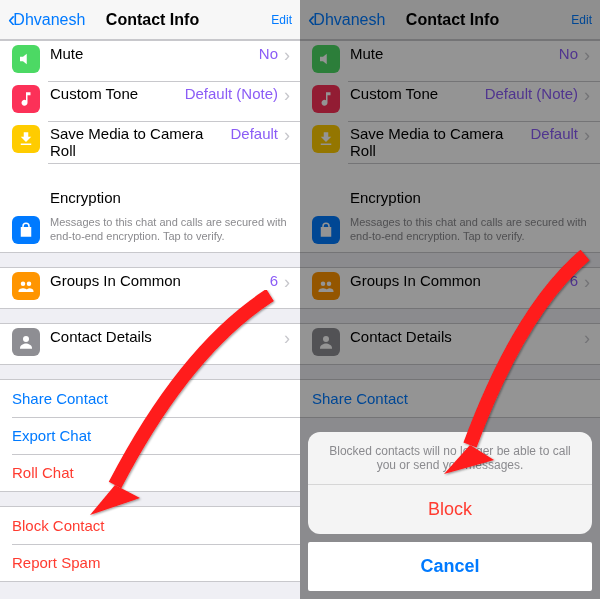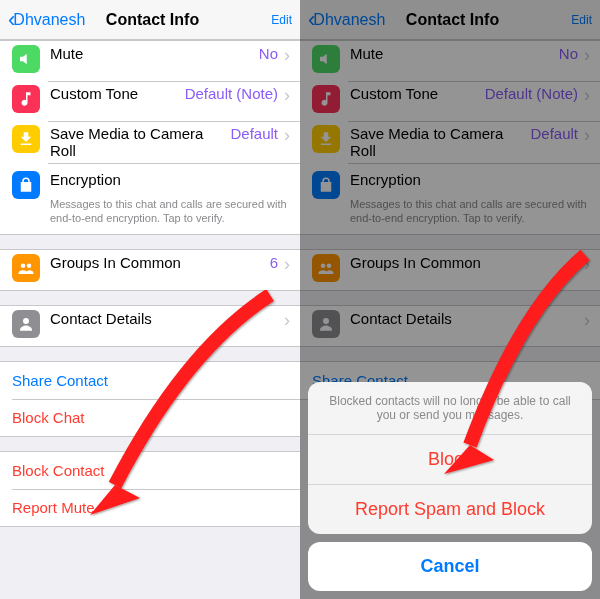--- a/index.html
+++ b/index.html
@@ -81,21 +81,21 @@
     margin-right: 10px;
     flex-shrink: 0;
     display: flex;
     align-items: center;
     justify-content: center;
   }
   .icon svg { width: 18px; height: 18px; }
   .label { flex: 1 1 auto; }
   .value { color: #8b5cf6; font-size: 15px; margin-right: 4px; }
   .chevron { color: #c7c7cc; font-size: 18px; margin-left: 2px; }
-  .encrypt { align-items: flex-start; padding-top: 8px; padding-bottom: 8px; }
+  .encrypt { align-items: flex-end; padding-top: 26px; padding-bottom: 8px; }
   .encrypt .txt { flex:1; }
   .encrypt .sub { font-size: 11px; color: #8a8a8e; line-height: 1.25; margin-top: 10px; }
   .action-cell {
     padding: 10px 12px;
     font-size: 15px;
     background: #fff;
     position: relative;
   }
   .action-cell + .action-cell::before {
     content:"";position:absolute;left:12px;right:0;top:0;height:1px;background:#c8c8cc;
@@ -134,21 +134,21 @@
     padding: 14px 10px;
     text-align: center;
     font-size: 18px;
     color: #ff3b30;
     border-bottom: 1px solid rgba(0,0,0,0.12);
   }
   .sheet-btn:last-child { border-bottom: none; }
   .sheet-cancel {
     margin-top: 8px;
     background: #fff;
-    border-radius: 12px;
+    border-radius: 2px;
     padding: 14px 12px;
     text-align: center;
     font-size: 18px;
     font-weight: 600;
     color: #007aff;
   }
 </style>
 </head>
 <body>
 
@@ -232,27 +232,28 @@
           </svg>
       </div>
       <div class="label">Contact Details</div>
       <div class="chevron">›</div>
     </div>
   </div>
 
   <div class="spacer-sm"></div>
   <div class="group">
     <div class="action-cell blue noicon">Share Contact</div>
-    <div class="action-cell red noicon">Block Chat</div>
+    <div class="action-cell blue noicon">Export Chat</div>
+    <div class="action-cell red noicon">Roll Chat</div>
   </div>
 
   <div class="spacer-sm"></div>
   <div class="group">
     <div class="action-cell red noicon">Block Contact</div>
-    <div class="action-cell red noicon">Report Mute</div>
+    <div class="action-cell red noicon">Report Spam</div>
   </div>
 
   <div class="arrow" style="left:70px;top:290px;">
     <svg width="220" height="230" viewBox="0 0 220 230">
       <defs>
           <filter id="s1" x="-20%" y="-20%" width="140%" height="140%">
             <feDropShadow dx="1" dy="1" stdDeviation="1" flood-opacity="0.4"></feDropShadow>
           </filter>
         </defs>
       <path d="M200 5 Q 115 60 45 195" stroke="#ff1a1a" stroke-width="14" fill="none" filter="url(#s1)"></path>
@@ -349,21 +350,20 @@
   <div class="group">
     <div class="action-cell blue noicon">Share Contact</div>
   </div>
 
   <div class="dim-overlay"></div>
 
   <div class="sheet">
     <div class="sheet-group">
       <div class="sheet-text">Blocked contacts will no longer be able to call you or send you messages.</div>
       <div class="sheet-btn">Block</div>
-      <div class="sheet-btn">Report Spam and Block</div>
     </div>
     <div class="sheet-cancel">Cancel</div>
   </div>
 
   <div class="arrow" style="left:130px;top:250px;">
     <svg width="170" height="230" viewBox="0 0 170 230">
       <defs>
           <filter id="s2" x="-20%" y="-20%" width="140%" height="140%">
             <feDropShadow dx="1" dy="1" stdDeviation="1" flood-opacity="0.4"></feDropShadow>
           </filter>

